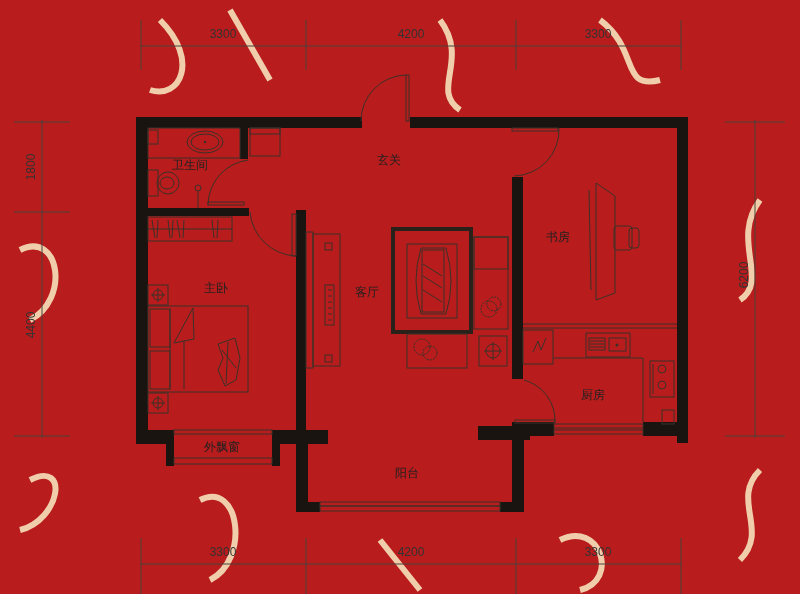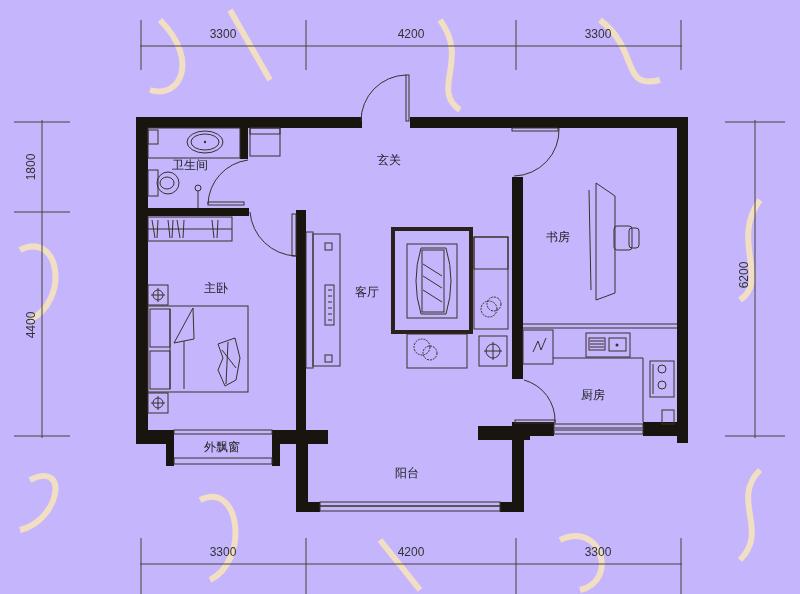--- a/index.html
+++ b/index.html
@@ -1,17 +1,17 @@
 <!DOCTYPE html>
 <html><head>
 <meta charset="utf-8">
 <style>
   html, body { margin:0; padding:0; }
   body { width:800px; height:594px; overflow:hidden; background:#fdf0d8; font-family:"DejaVu Sans", sans-serif; }
-  .canvas { position:relative; width:800px; height:594px; background:#c4b5fd; }
+  .canvas { position:relative; width:800px; height:594px; background:#b91c1c; }
   svg { position:absolute; left:0; top:0; }
   .dim-text { font-family:"Liberation Sans", sans-serif; font-size:12px; fill:#333; }
   .room-label { font-family:"DejaVu Sans", sans-serif; font-size:12px; fill:#222; }
   .wall { fill:#1a1410; }
   .thin { fill:none; stroke:#3a3128; stroke-width:1; }
   .dim { stroke:#4a4238; stroke-width:1; fill:none; }
   .deco { fill:none; stroke:#f6e2bd; stroke-width:6; opacity:0.9; }
 </style>
 </head>
 <body>

